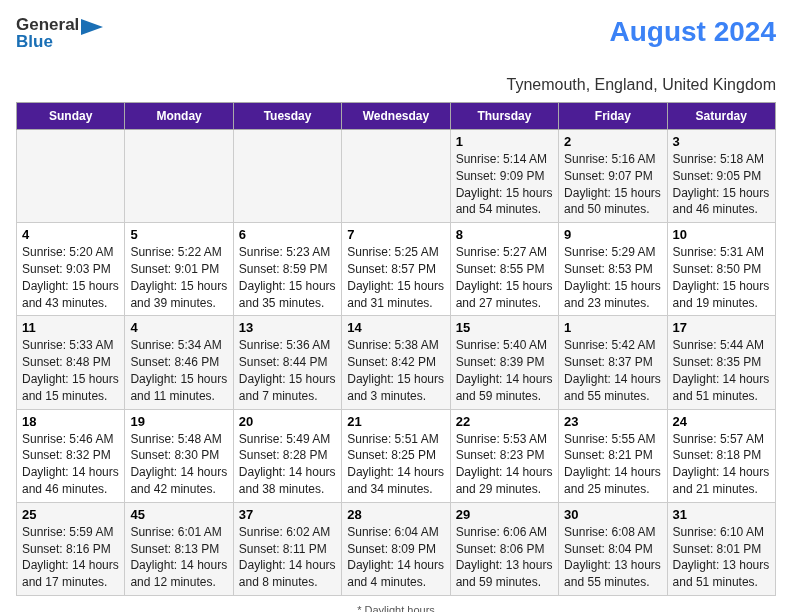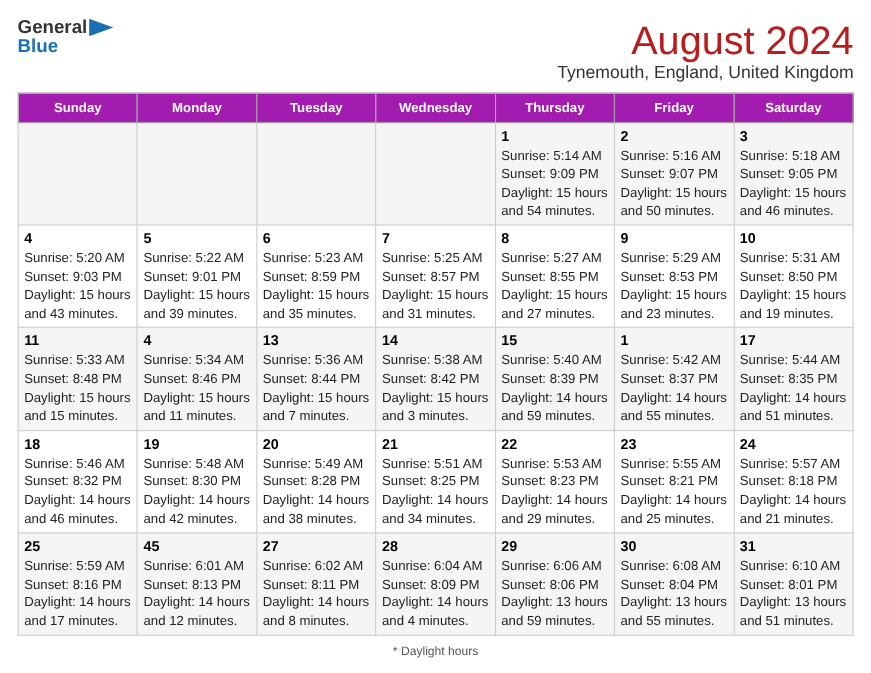--- a/index.html
+++ b/index.html
@@ -18,35 +18,36 @@
     }
     .logo {
       display: flex;
       align-items: center;
       gap: 4px;
     }
     .title-section {
       text-align: right;
     }
     .main-title {
-      font-size: 36px;
-      font-weight: normal;
-      color: #b91c1c;
+      font-size: 28px;
+      font-weight: bold;
+      color: #3b82f6;
     }
     .subtitle {
       font-size: 16px;
       color: #333;
+      margin-top: 28px;
     }
     table {
       width: 100%;
       border-collapse: collapse;
       font-size: 11px;
     }
     thead tr th {
-      background-color: #a21caf;
+      background-color: #4c1d95;
       color: #fff;
       padding: 6px 4px;
       font-size: 12px;
       border: 1px solid #aaa;
     }
     tbody tr td {
       vertical-align: top;
       border: 1px solid #ccc;
       padding: 4px 5px;
       min-height: 80px;
@@ -78,21 +79,21 @@
       color: #555;
       text-align: center;
     }
   </style>
 </head>
 <body>
 
 <div class="header-section">
   <div class="logo">
 <div style="display:flex;flex-direction:column;align-items:flex-start;line-height:1.1">
-  <div style="display:flex;align-items:center;gap:2px">
+  <div style="display:flex;align-items:flex-end;gap:2px">
     <span style="font-size:17px;font-weight:bold;color:#333">General</span>
     <svg width="22" height="16" viewBox="0 0 22 16">
       <polygon points="0,0 22,8 0,16" fill="#1a6fb5"></polygon>
     </svg>
   </div>
   <span style="font-size:17px;font-weight:bold;color:#1a6fb5;margin-top:-2px">Blue</span>
 </div>
     </div>
   <div class="title-section">
     <div class="main-title">August 2024</div>
@@ -224,21 +225,21 @@
       <tr>
         <td>
           <span class="day-number">25</span>
           <div class="day-info">Sunrise: 5:59 AM<br>Sunset: 8:16 PM<br>Daylight: 14 hours and 17 minutes.</div>
         </td>
         <td>
           <span class="day-number">45</span>
           <div class="day-info">Sunrise: 6:01 AM<br>Sunset: 8:13 PM<br>Daylight: 14 hours and 12 minutes.</div>
         </td>
         <td>
-          <span class="day-number">27</span>
+          <span class="day-number">37</span>
           <div class="day-info">Sunrise: 6:02 AM<br>Sunset: 8:11 PM<br>Daylight: 14 hours and 8 minutes.</div>
         </td>
         <td>
           <span class="day-number">28</span>
           <div class="day-info">Sunrise: 6:04 AM<br>Sunset: 8:09 PM<br>Daylight: 14 hours and 4 minutes.</div>
         </td>
         <td>
           <span class="day-number">29</span>
           <div class="day-info">Sunrise: 6:06 AM<br>Sunset: 8:06 PM<br>Daylight: 13 hours and 59 minutes.</div>
         </td>

